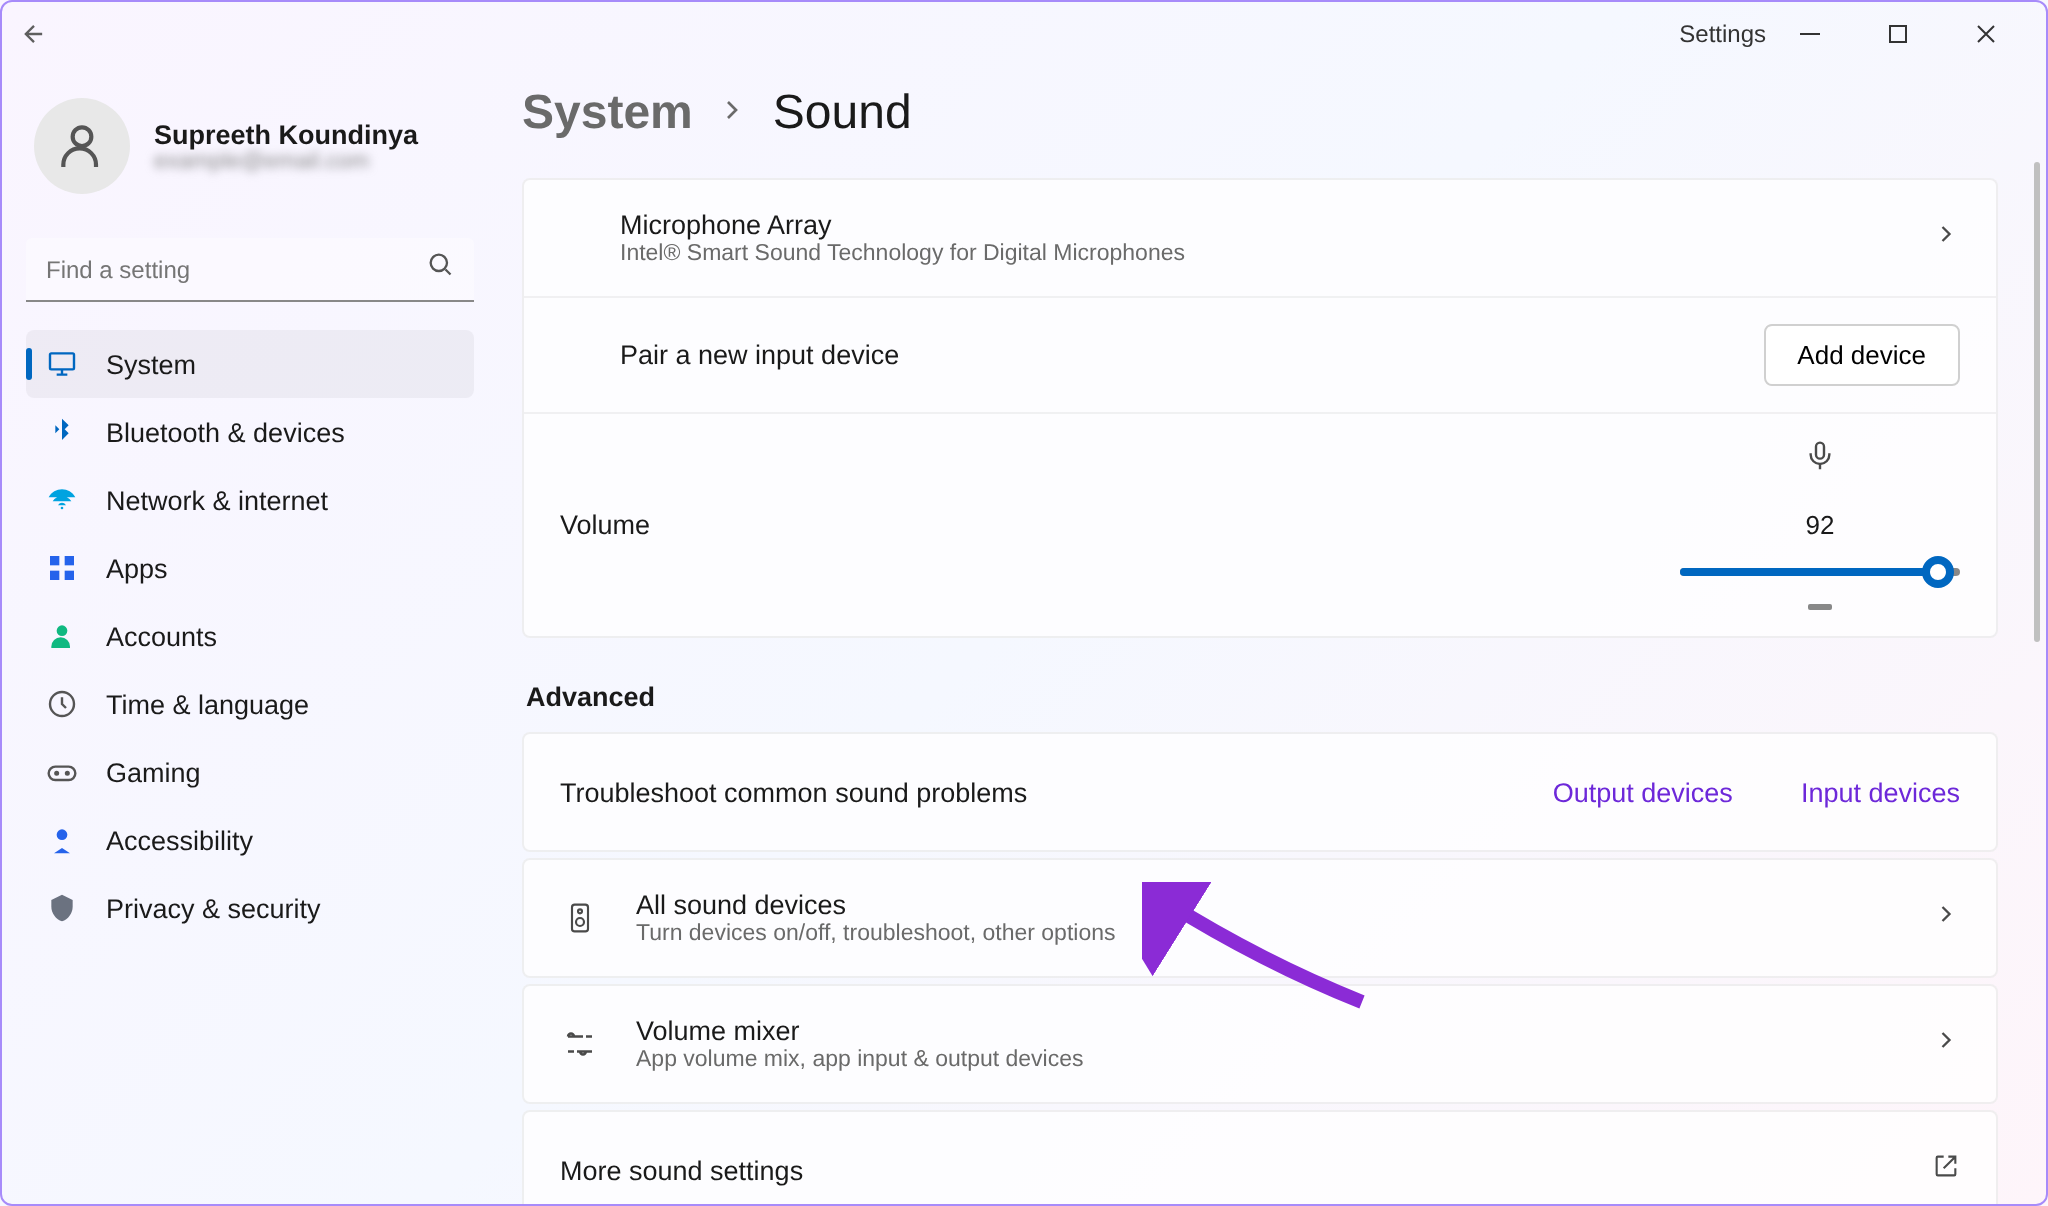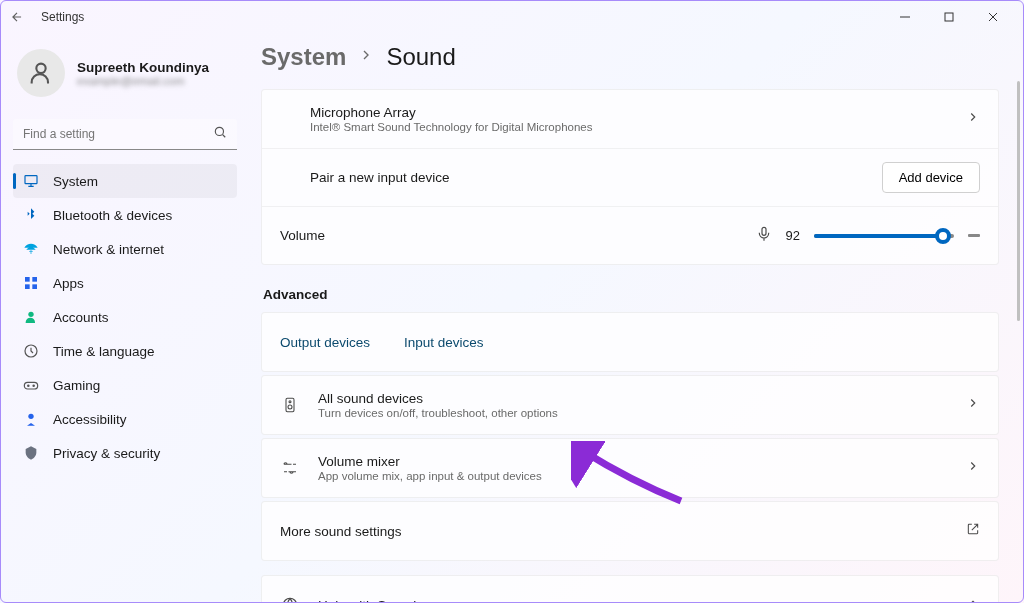--- a/index.html
+++ b/index.html
@@ -1,19 +1,19 @@
 <!DOCTYPE html>
 <html><head>
   <meta charset="utf-8">
   <style>
     * { margin: 0; padding: 0; box-sizing: border-box; font-family: "Segoe UI", -apple-system, sans-serif; }
     body { width: 1024px; height: 603px; background: linear-gradient(135deg, #faf5ff 0%, #f5f8ff 50%, #fef5fa 100%); overflow: hidden; position: relative; border: 1px solid #a78bfa; border-radius: 6px; }
     
     .titlebar { height: 32px; display: flex; align-items: center; padding: 0 8px; }
-    .titlebar-left { display: flex; align-items: center; gap: 16px; flex: 1; }
+    .titlebar-left { display: flex; align-items: center; gap: 16px; flex: 1; justify-content: space-between; }
     .back-arrow { width: 16px; height: 16px; display: flex; align-items: center; justify-content: center; color: #5f5f5f; cursor: pointer; }
     .titlebar-title { font-size: 12px; color: #333; }
     .titlebar-controls { display: flex; gap: 0; }
     .win-btn { width: 44px; height: 28px; display: flex; align-items: center; justify-content: center; color: #333; cursor: pointer; }
     
     .main-layout { display: flex; height: calc(100% - 32px); }
     
     .sidebar { width: 248px; padding: 8px 12px; display: flex; flex-direction: column; }
     .profile { display: flex; align-items: center; gap: 12px; padding: 8px 4px 16px 4px; }
     .avatar { width: 48px; height: 48px; border-radius: 50%; background: #e8e8e8; display: flex; align-items: center; justify-content: center; color: #555; }
@@ -42,29 +42,29 @@
     .card-row + .card-row { border-top: 1px solid rgba(0,0,0,0.05); align-items: center; }
     .card-row .row-icon { width: 20px; margin-right: 18px; color: #4a4a4a; display: flex; align-items: center; justify-content: center; }
     .card-row .row-text { flex: 1; display: flex; flex-direction: column; }
     .row-title { font-size: 13.5px; color: #1a1a1a; }
     .row-sub { font-size: 11.5px; color: #6a6a6a; margin-top: 1px; }
     .row-right { display: flex; align-items: center; gap: 14px; }
     .chevron { color: #4a4a4a; }
     
     .pill-btn { background: #fff; border: 1px solid #d0d0d0; border-radius: 4px; padding: 7px 16px; font-size: 13px; cursor: pointer; }
     
-    .vol-row { display: flex; align-items: center; gap: 14px; }
+    .vol-row { display: flex; align-items: center; gap: 14px; flex-direction: column; }
     .vol-num { font-size: 13px; color: #1a1a1a; }
     .slider { width: 140px; height: 4px; background: #888; border-radius: 2px; position: relative; }
     .slider-fill { position: absolute; left: 0; top: 0; bottom: 0; background: #0067c0; border-radius: 2px; }
     .slider-thumb { position: absolute; top: 50%; transform: translate(-50%,-50%); width: 16px; height: 16px; border-radius: 50%; background: #fff; border: 4px solid #0067c0; }
     .mute-dash { width: 12px; height: 3px; background: #888; border-radius: 1px; }
     
     .section-title { font-size: 13.5px; font-weight: 600; color: #1a1a1a; margin: 22px 0 10px 2px; }
-    .link { color: #0c4a6e; font-size: 13.5px; cursor: pointer; }
+    .link { color: #6d28d9; font-size: 13.5px; cursor: pointer; }
     .link + .link { margin-left: 20px; }
     
     .open-icon { color: #4a4a4a; }
     
     .arrow-annot { position: absolute; left: 570px; top: 440px; pointer-events: none; }
     .scrollbar-pos { position: absolute; right: 3px; top: 80px; width: 3px; height: 240px; background: #c0c0c0; border-radius: 2px; }
   </style>
 </head>
 <body>
 
@@ -247,20 +247,23 @@
           </div>
           <div class="mute-dash"></div>
         </div>
       </div>
     </div>
 
     <div class="section-title">Advanced</div>
 
     <div class="card">
       <div class="card-row">
+        <div class="row-text">
+            <span class="row-title">Troubleshoot common sound problems</span>
+          </div>
         <div class="row-right">
           <span class="link">Output devices</span>
           <span class="link">Input devices</span>
         </div>
       </div>
     </div>
 
     <div class="card">
       <div class="card-row">
         <div class="row-icon">

